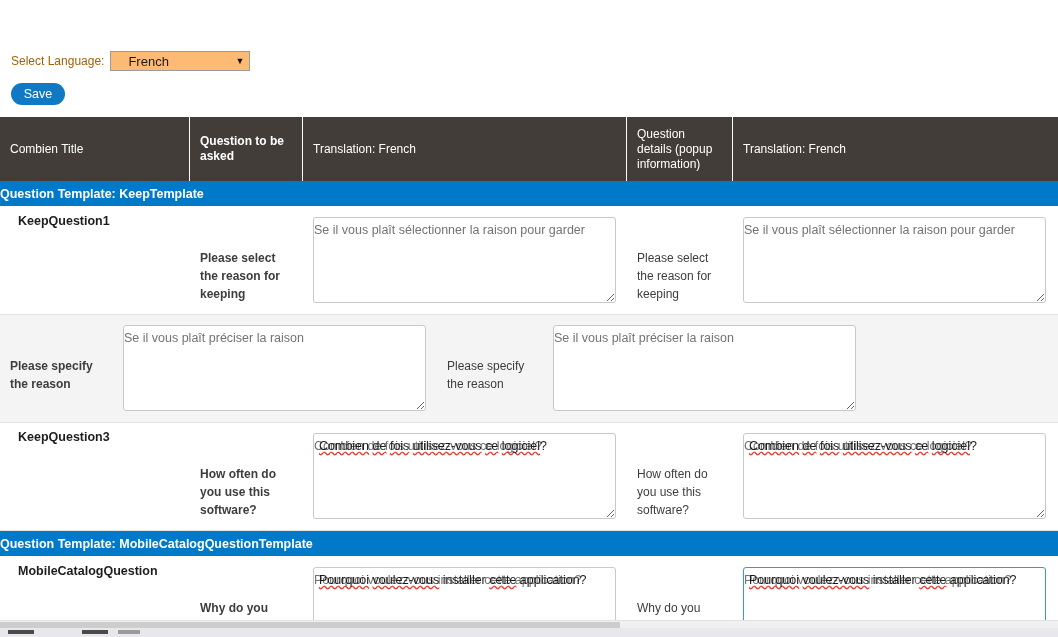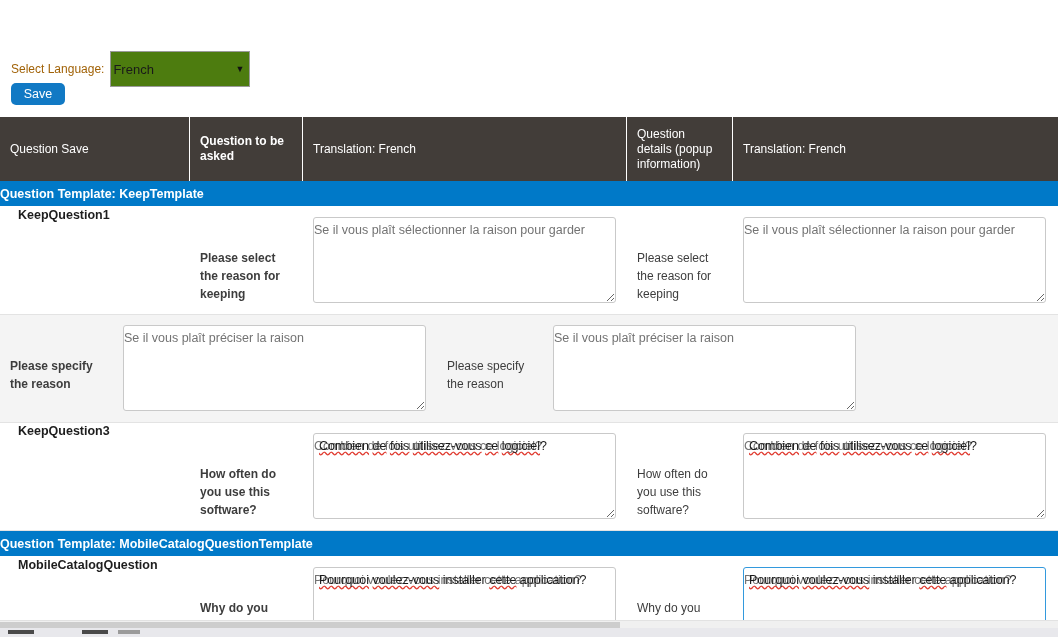--- a/index.html
+++ b/index.html
@@ -36,28 +36,28 @@
   }
   .lang-label {
     font-size: 12px;
     color: #a16207;
     margin-right: 6px;
     white-space: nowrap;
   }
   .select-box {
     position: relative;
     width: 140px;
-    height: 36px;
+    height: 20px;
     border: 1px solid #9a9a9a;
-    background: #4d7c0f;
+    background: #fdba74;
     display: flex;
     align-items: center;
     font-size: 13px;
     color: #1a1a1a;
-    padding-left: 2px;
+    padding-left: 17px;
   }
   .select-box .caret {
     position: absolute;
     right: 5px; top: 50%;
     transform: translateY(-50%);
     font-size: 9px;
     color: #111;
     line-height: 1;
   }
   .save-btn {
@@ -65,21 +65,21 @@
     left: 11px; top: 83px;
     width: 54px; height: 22px;
     background: #1179c4;
     color: #ffffff;
     border: none;
     font-size: 12.5px;
     font-family: "Liberation Sans", sans-serif;
     display: flex;
     align-items: center;
     justify-content: center;
-    border-radius: 5px;
+    border-radius: 11px;
     cursor: pointer;
   }
 
   
   .tbl {
     position: absolute;
     left: 0; top: 117px;
     width: 1058px;
   }
   .thead {
@@ -127,21 +127,21 @@
 
   .td {
     padding: 10px 10px 0 10px;
     overflow: hidden;
   }
   .td.title {
     font-size: 12.5px;
     font-weight: bold;
     color: #1d1d1d;
     padding-left: 18px;
-    padding-top: 1px;
+    padding-top: 7px;
   }
   .td.qtext {
     font-size: 12px;
     line-height: 18px;
     color: #3d3d3d;
     padding-top: 10px;
     margin-top: 32px;
   }
   .td.ta-cell {
     padding: 10px 9px 0 10px;
@@ -226,21 +226,21 @@
       <span>French</span>
       <span class="caret">▼</span>
     </div>
   </div>
 
   <button class="save-btn">Save</button>
 
   <div class="tbl">
 
     <div class="thead">
-      <div class="th c0">Question Save</div>
+      <div class="th c0">Combien Title</div>
       <div class="th c1">Question to be asked</div>
       <div class="th c2">Translation: French</div>
       <div class="th c3">Question details (popup information)</div>
       <div class="th c4">Translation: French</div>
     </div>
 
     <div class="group-row">Question Template: KeepTemplate</div>
 
     <div class="drow">
       <div class="td title c0">KeepQuestion1</div>

